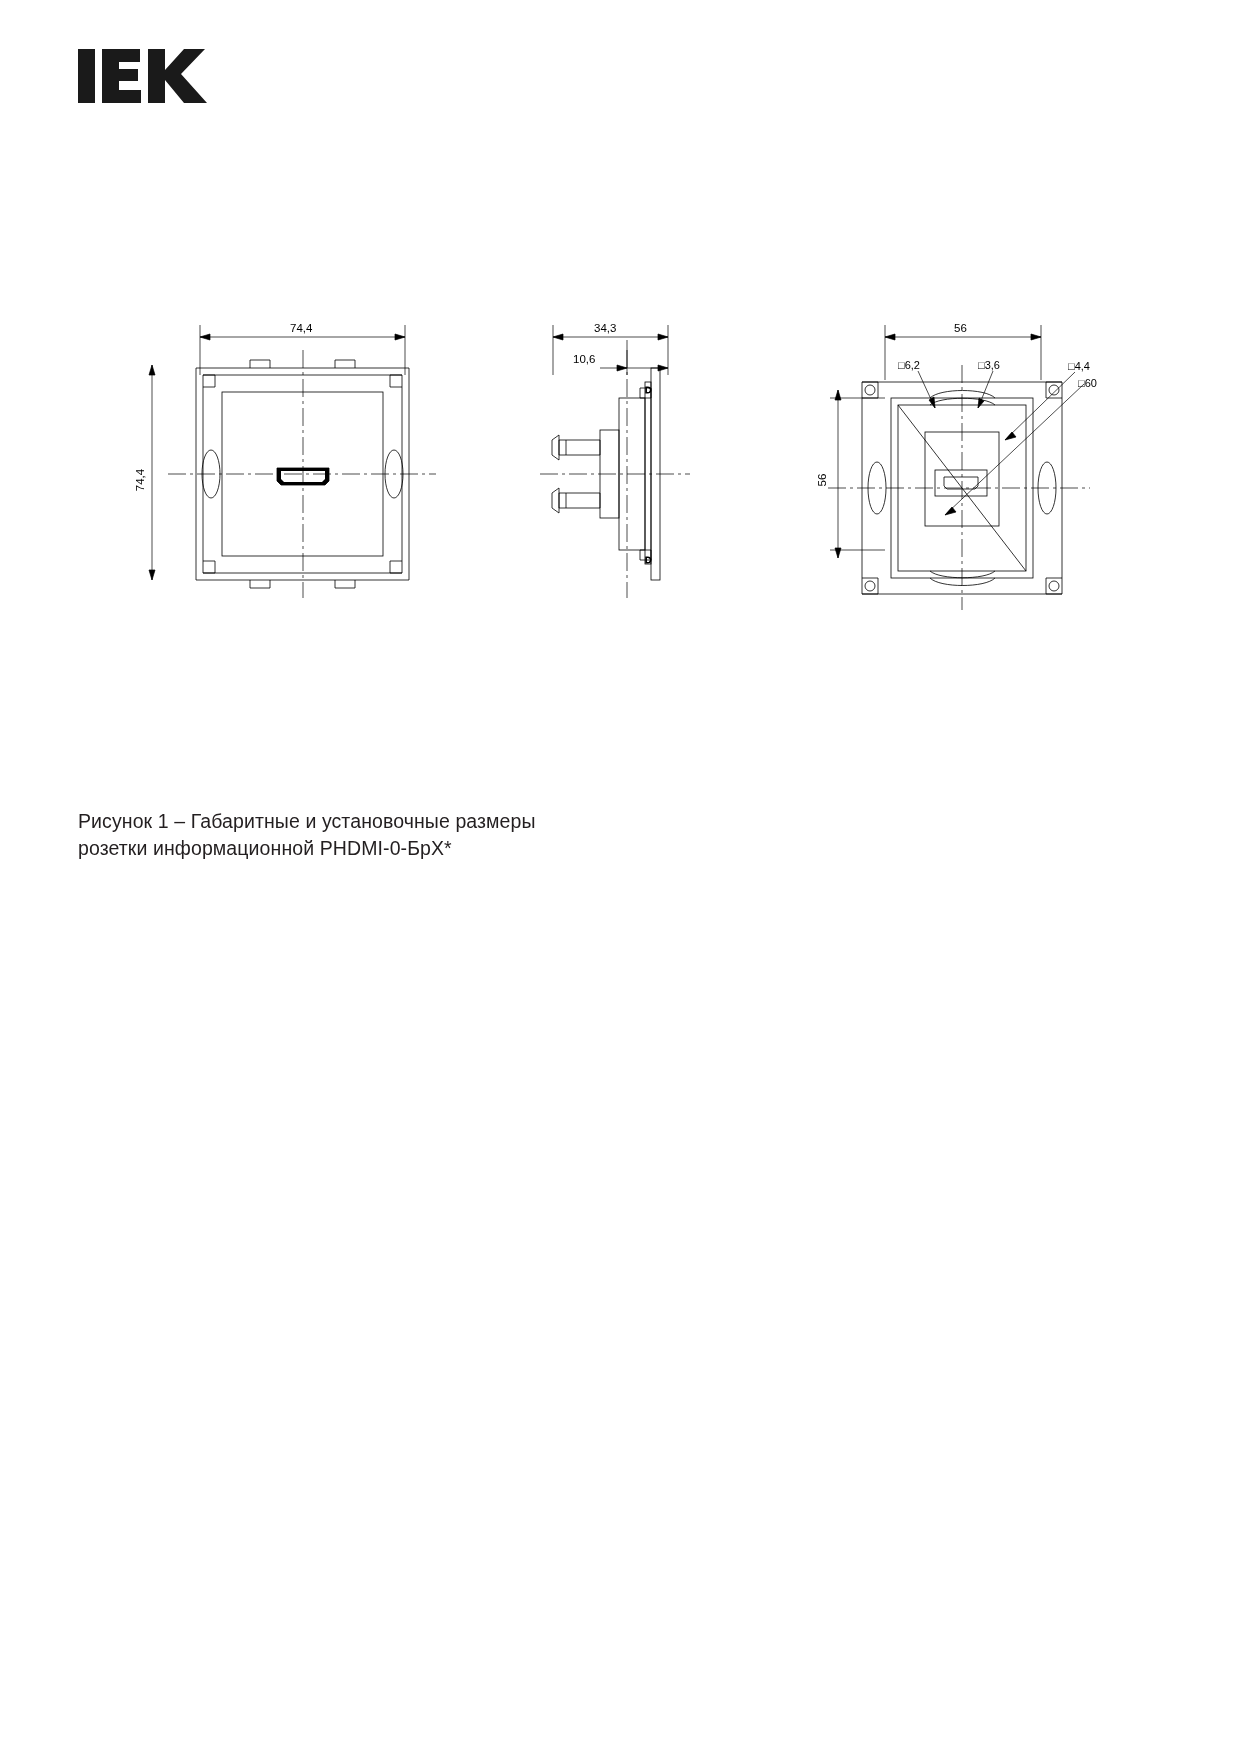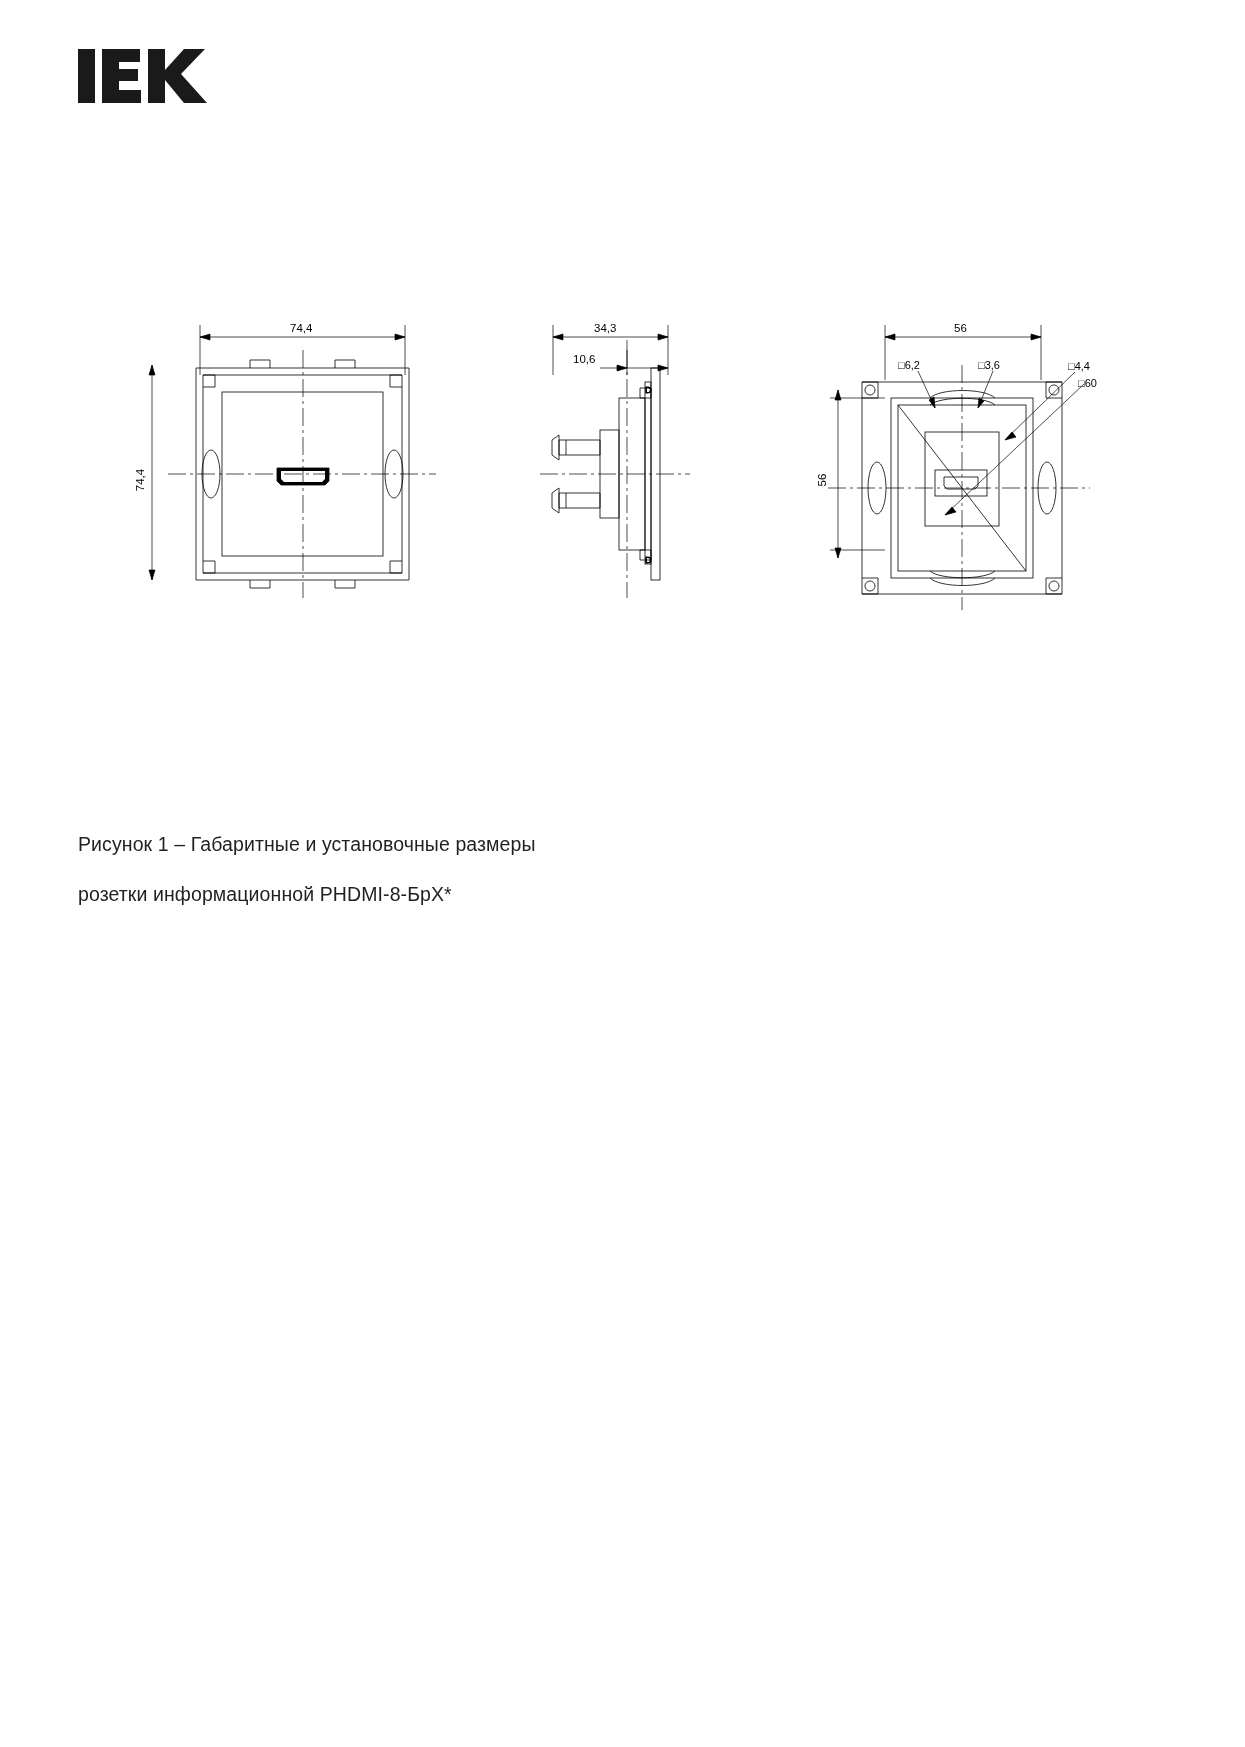--- a/index.html
+++ b/index.html
@@ -38,21 +38,21 @@
   .caption {
     position: absolute;
     left: 78px;
     top: 808px;
     width: 700px;
     font-size: 19.5px;
     line-height: 27px;
     color: #231f20;
     letter-spacing: 0.1px;
   }
-  .caption div { white-space: pre; margin-top: 23px; }
+  .caption div { white-space: pre; }
 
   svg { display: block; }
   text {
     font-family: "Liberation Sans", sans-serif;
     fill: #000000;
   }
 </style>
 </head>
 <body>
 
@@ -233,14 +233,14 @@
 
     <text x="898" y="89" font-size="11">□6,2</text>
     <text x="978" y="89" font-size="11">□3,6</text>
     <text x="1068" y="90" font-size="11">□4,4</text>
     <text x="1078" y="107" font-size="11">□60</text>
   </svg>
 </div>
 
 <div class="caption">
   <div>Рисунок 1 – Габаритные и установочные размеры</div>
-  <div>розетки информационной PHDMI-8-БрX*</div>
+  <div>розетки информационной PHDMI-0-БрX*</div>
 </div>
 
 </body></html>

